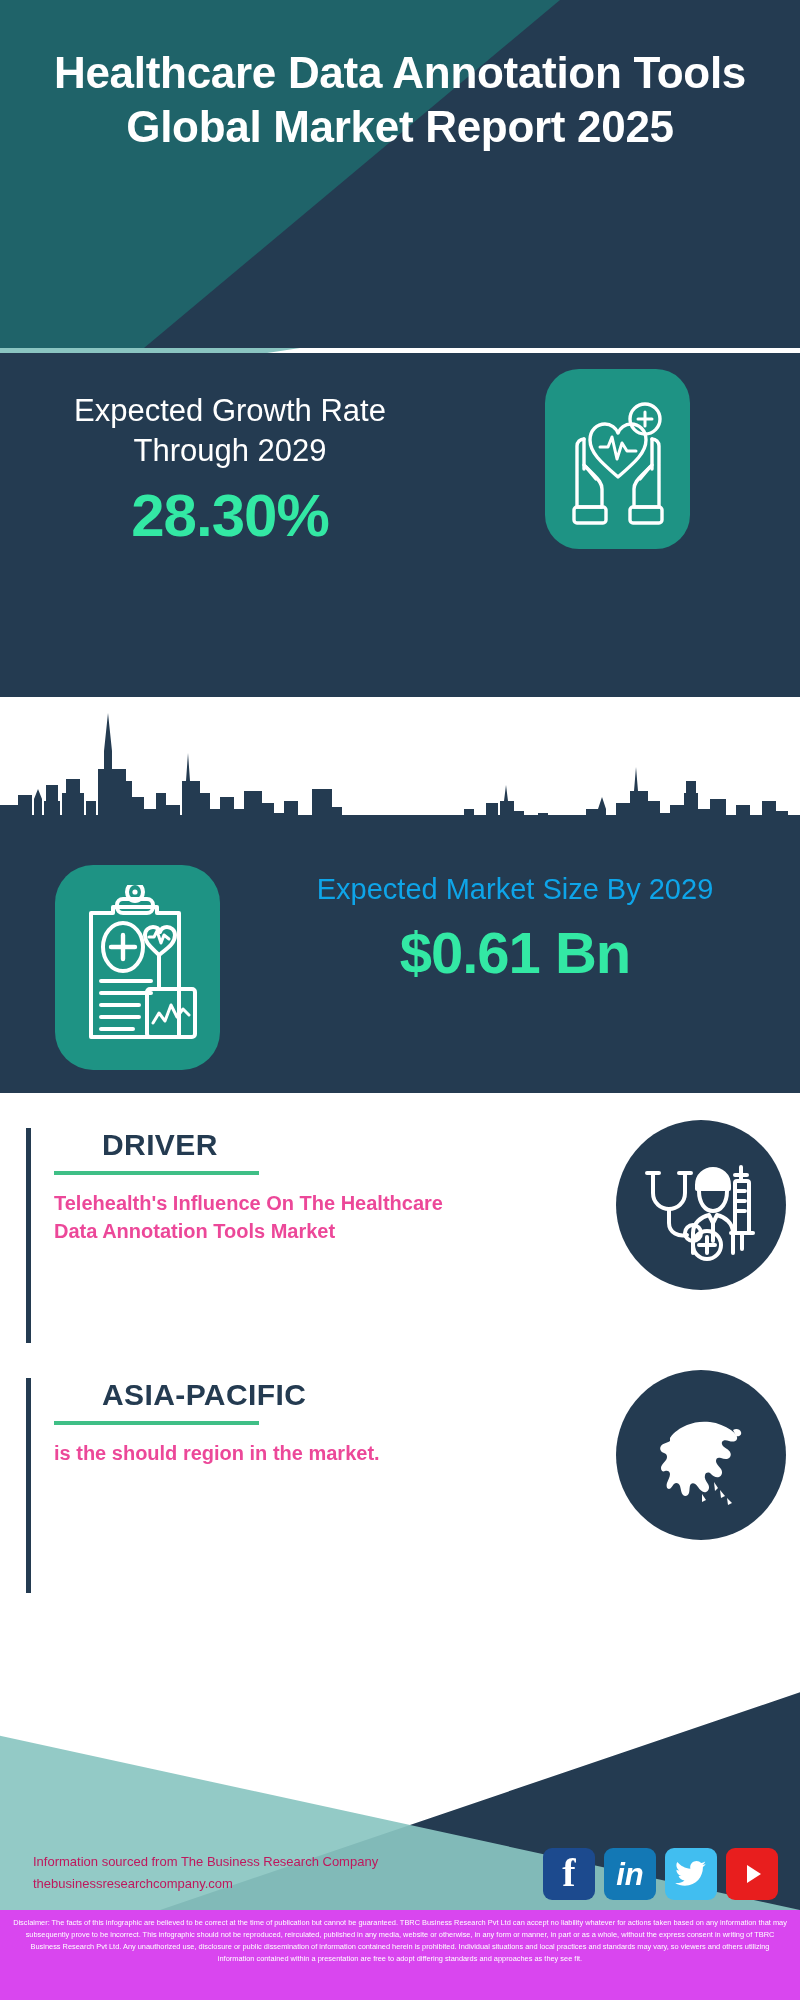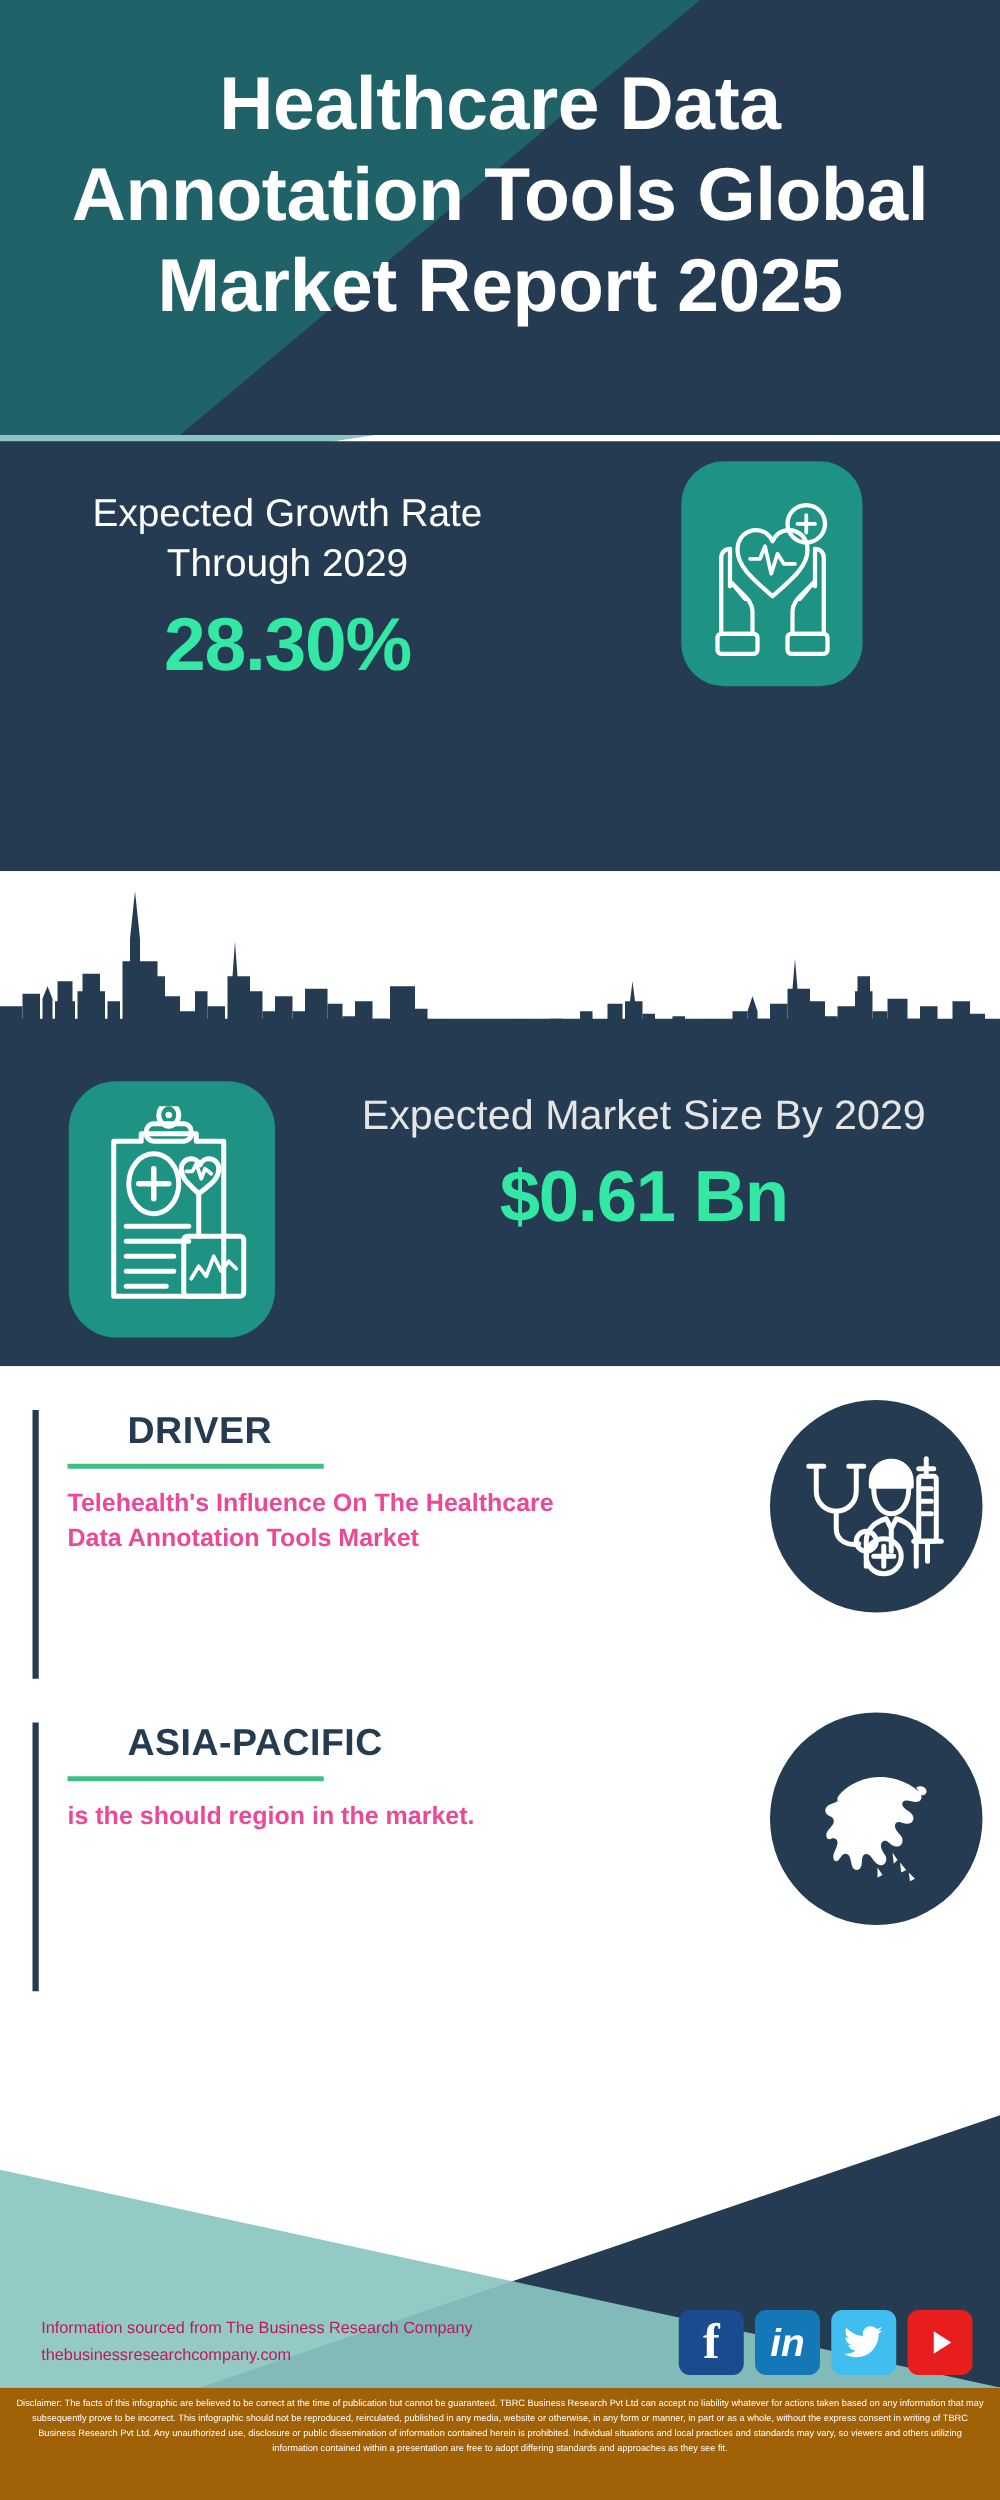--- a/index.html
+++ b/index.html
@@ -16,21 +16,21 @@
   .header { position:absolute; left:0; top:0; width:800px; height:348px; overflow:hidden; background:#1F6369; }
   .header .navy-wedge {
     position:absolute; inset:0;
     background:#243B51;
     clip-path: polygon(100% 0, 100% 100%, 18% 100%, 70% 0);
   }
   .header-title {
     position:absolute; left:0; top:46px; width:800px;
     text-align:center;
     color:#ffffff;
-    font-size:60px;
+    font-size:44px;
     font-weight:bold;
     line-height:1.22;
     letter-spacing:-0.3px;
     padding:0 18px;
     z-index:3;
   }
   
   .header-tri {
     position:absolute; left:0; top:348px; width:300px; height:46px;
     background:#8AC5C1;
@@ -55,21 +55,21 @@
   .tile-growth { left:545px; top:16px; width:145px; height:180px; border-radius:34px; }
 
   
   .skyline-wrap { position:absolute; left:0; top:697px; width:800px; height:150px; background:#ffffff; overflow:hidden; }
   .skyline-wrap svg { display:block; width:800px; height:150px; }
 
   
   .market { position:absolute; left:0; top:843px; width:800px; height:250px; background:#243B51; }
   .tile-market { left:55px; top:22px; width:165px; height:205px; border-radius:38px; }
   .market-text { position:absolute; left:250px; top:28px; width:530px; text-align:center; }
-  .market-label { color:#e5e5e5; font-size:33px; line-height:1.3; }
+  .market-label { color:#0ea5e9; font-size:29px; line-height:1.3; }
   .market-value { color:#33E8A4; font-size:58px; font-weight:bold; margin-top:10px; letter-spacing:-1px; }
 
   
   .insights { position:absolute; left:0; top:1093px; width:800px; height:575px; background:#ffffff; }
   .block { position:absolute; left:26px; width:760px; }
   .block .bar { position:absolute; left:0; top:0; width:5px; background:#243B51; }
   .block .body { position:absolute; left:28px; top:0; width:430px; }
   .block-title {
     color:#243B51; font-size:30px; font-weight:bold; letter-spacing:0.4px;margin-left:48px;
   }
@@ -109,21 +109,21 @@
   .s-fb { background:#1C4A8E; }
   .s-li { background:#1378B5; }
   .s-tw { background:#41BEF0; }
   .s-yt { background:#E81E1E; }
   .s-fb .glyph { font-size:40px; font-family:"Liberation Serif", serif; line-height:1; margin-top:-3px; }
   .s-li .glyph { font-size:31px; line-height:1; font-weight:bold;font-style:italic; }
 
   
   .disclaimer {
     position:absolute; left:0; top:1910px; width:800px; height:90px;
-    background:#a16207;
+    background:#d946ef;
     color:#ffffff;
     font-size:7.4px;
     line-height:1.62;
     text-align:center;
     padding:7px 12px 16px 12px;
   }
 </style>
 </head>
 <body>
 

